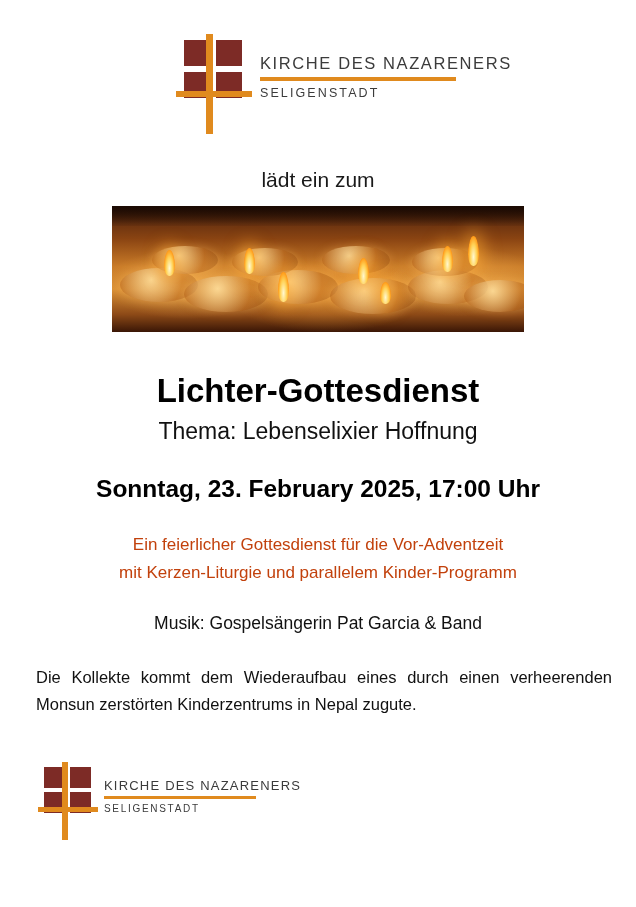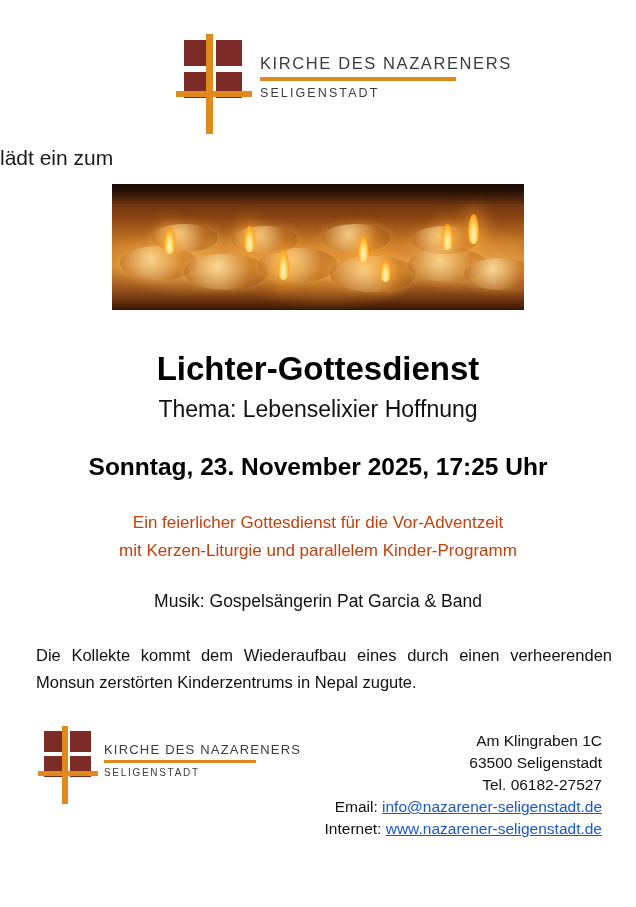--- a/index.html
+++ b/index.html
@@ -78,23 +78,24 @@
     width: 196px;
   }
   .logo-sub {
     font-size: 12.5px;
     letter-spacing: 2.1px;
     color: #3b3b3b;
   }
 
   
   .invite {
+    text-align: center;
     font-size: 21px;
     color: #1a1a1a;
-    margin-top: 12px;
+    margin-top: 34px;
   }
 
   
   .photo-wrap {
     display: flex;
     justify-content: center;
     margin-top: 14px;
   }
   .photo {
     width: 412px;
@@ -265,21 +266,21 @@
       <div class="flame" style="left:166px; top:66px; height:30px;"></div>
       <div class="flame" style="left:246px; top:52px;"></div>
       <div class="flame" style="left:268px; top:76px; height:22px;"></div>
       <div class="flame" style="left:330px; top:40px;"></div>
       <div class="flame" style="left:356px; top:30px; height:30px;"></div>
     </div>
   </div>
 
   <div class="title-main">Lichter-Gottesdienst</div>
   <div class="title-sub">Thema: Lebenselixier Hoffnung</div>
-  <div class="datetime">Sonntag, 23. November 2025, 17:25 Uhr</div>
+  <div class="datetime">Sonntag, 23. February 2025, 17:00 Uhr</div>
 
   <div class="desc">
     <div>Ein feierlicher Gottesdienst für die Vor-Adventzeit</div>
     <div>mit Kerzen-Liturgie und parallelem Kinder-Programm</div>
   </div>
 
   <div class="music">Musik: Gospelsängerin Pat Garcia &amp; Band</div>
 
   <div class="collect">Die Kollekte kommt dem Wiederaufbau eines durch einen verheerenden Monsun zerstörten Kinderzentrums in Nepal zugute.</div>
 
@@ -293,26 +294,15 @@
         <div class="vbar"></div>
         <div class="hbar"></div>
       </div>
       <div class="logo-text">
         <div class="logo-title">KIRCHE DES NAZARENERS</div>
         <div class="logo-rule"></div>
         <div class="logo-sub">SELIGENSTADT</div>
       </div>
     </div>
 
-    <div class="contact">
-      <div>Am Klingraben 1C</div>
-      <div>63500 Seligenstadt</div>
-      <div>Tel. 06182-27527</div>
-      <div>
-        <span>Email: </span><a href="#">info@nazarener-seligenstadt.de</a>
-      </div>
-      <div>
-        <span>Internet: </span><a href="#">www.nazarener-seligenstadt.de</a>
-      </div>
-    </div>
   </div>
 
 </div>
 
 </body></html>

